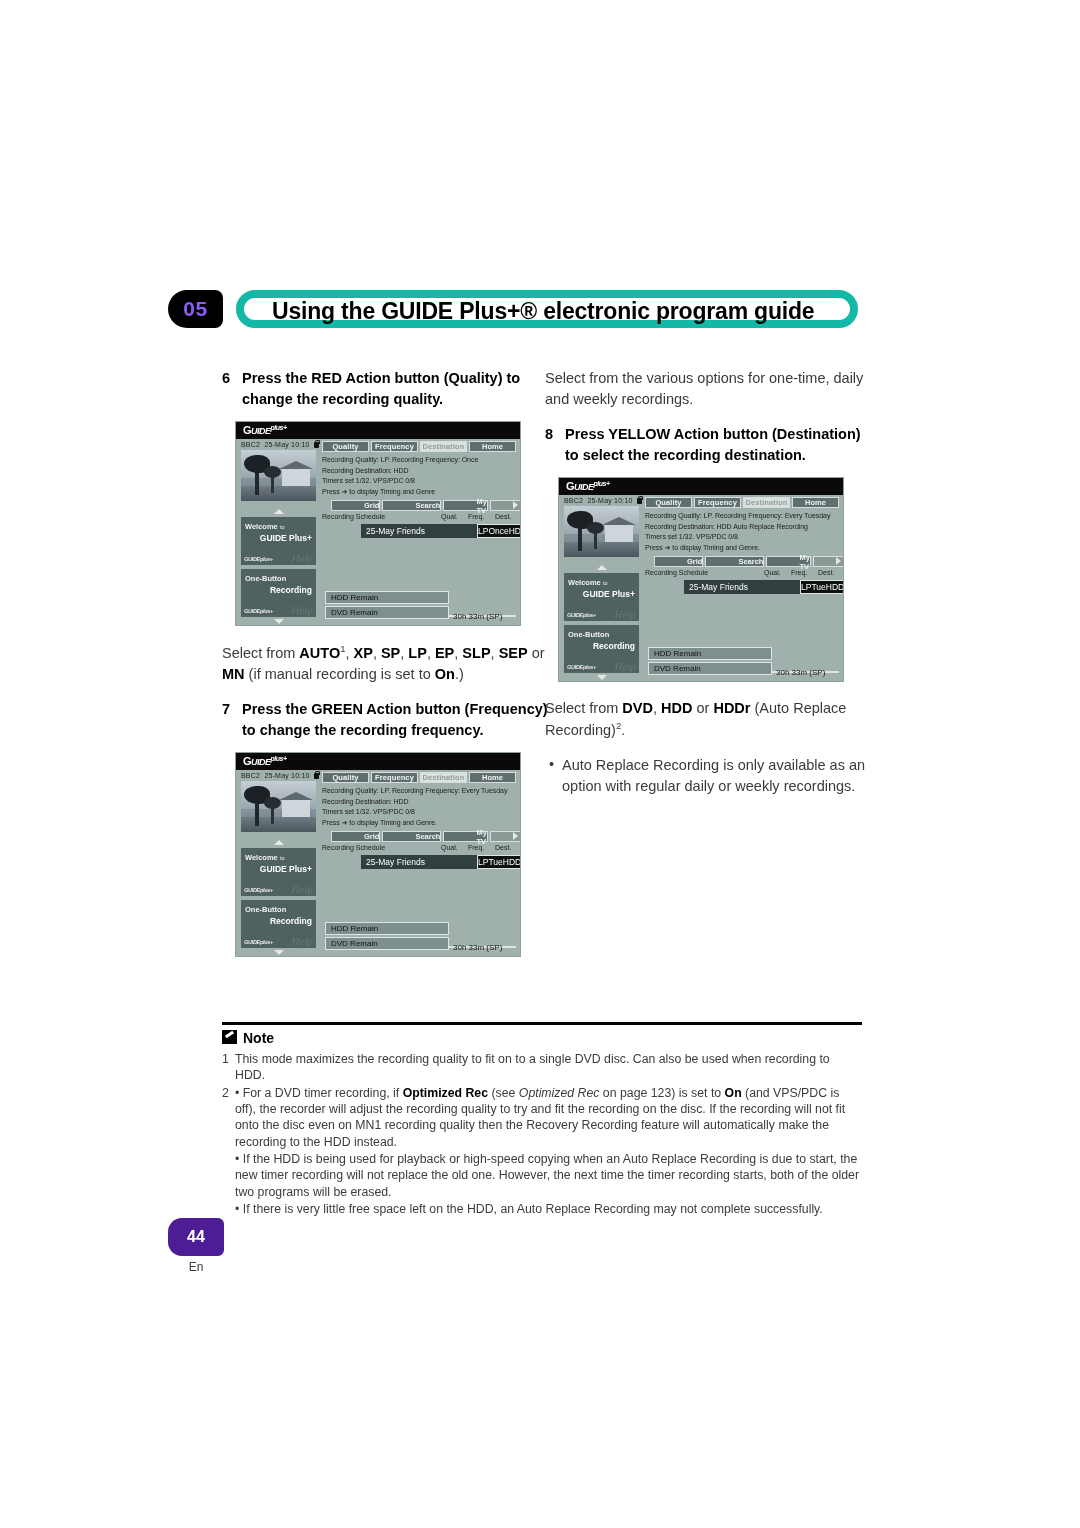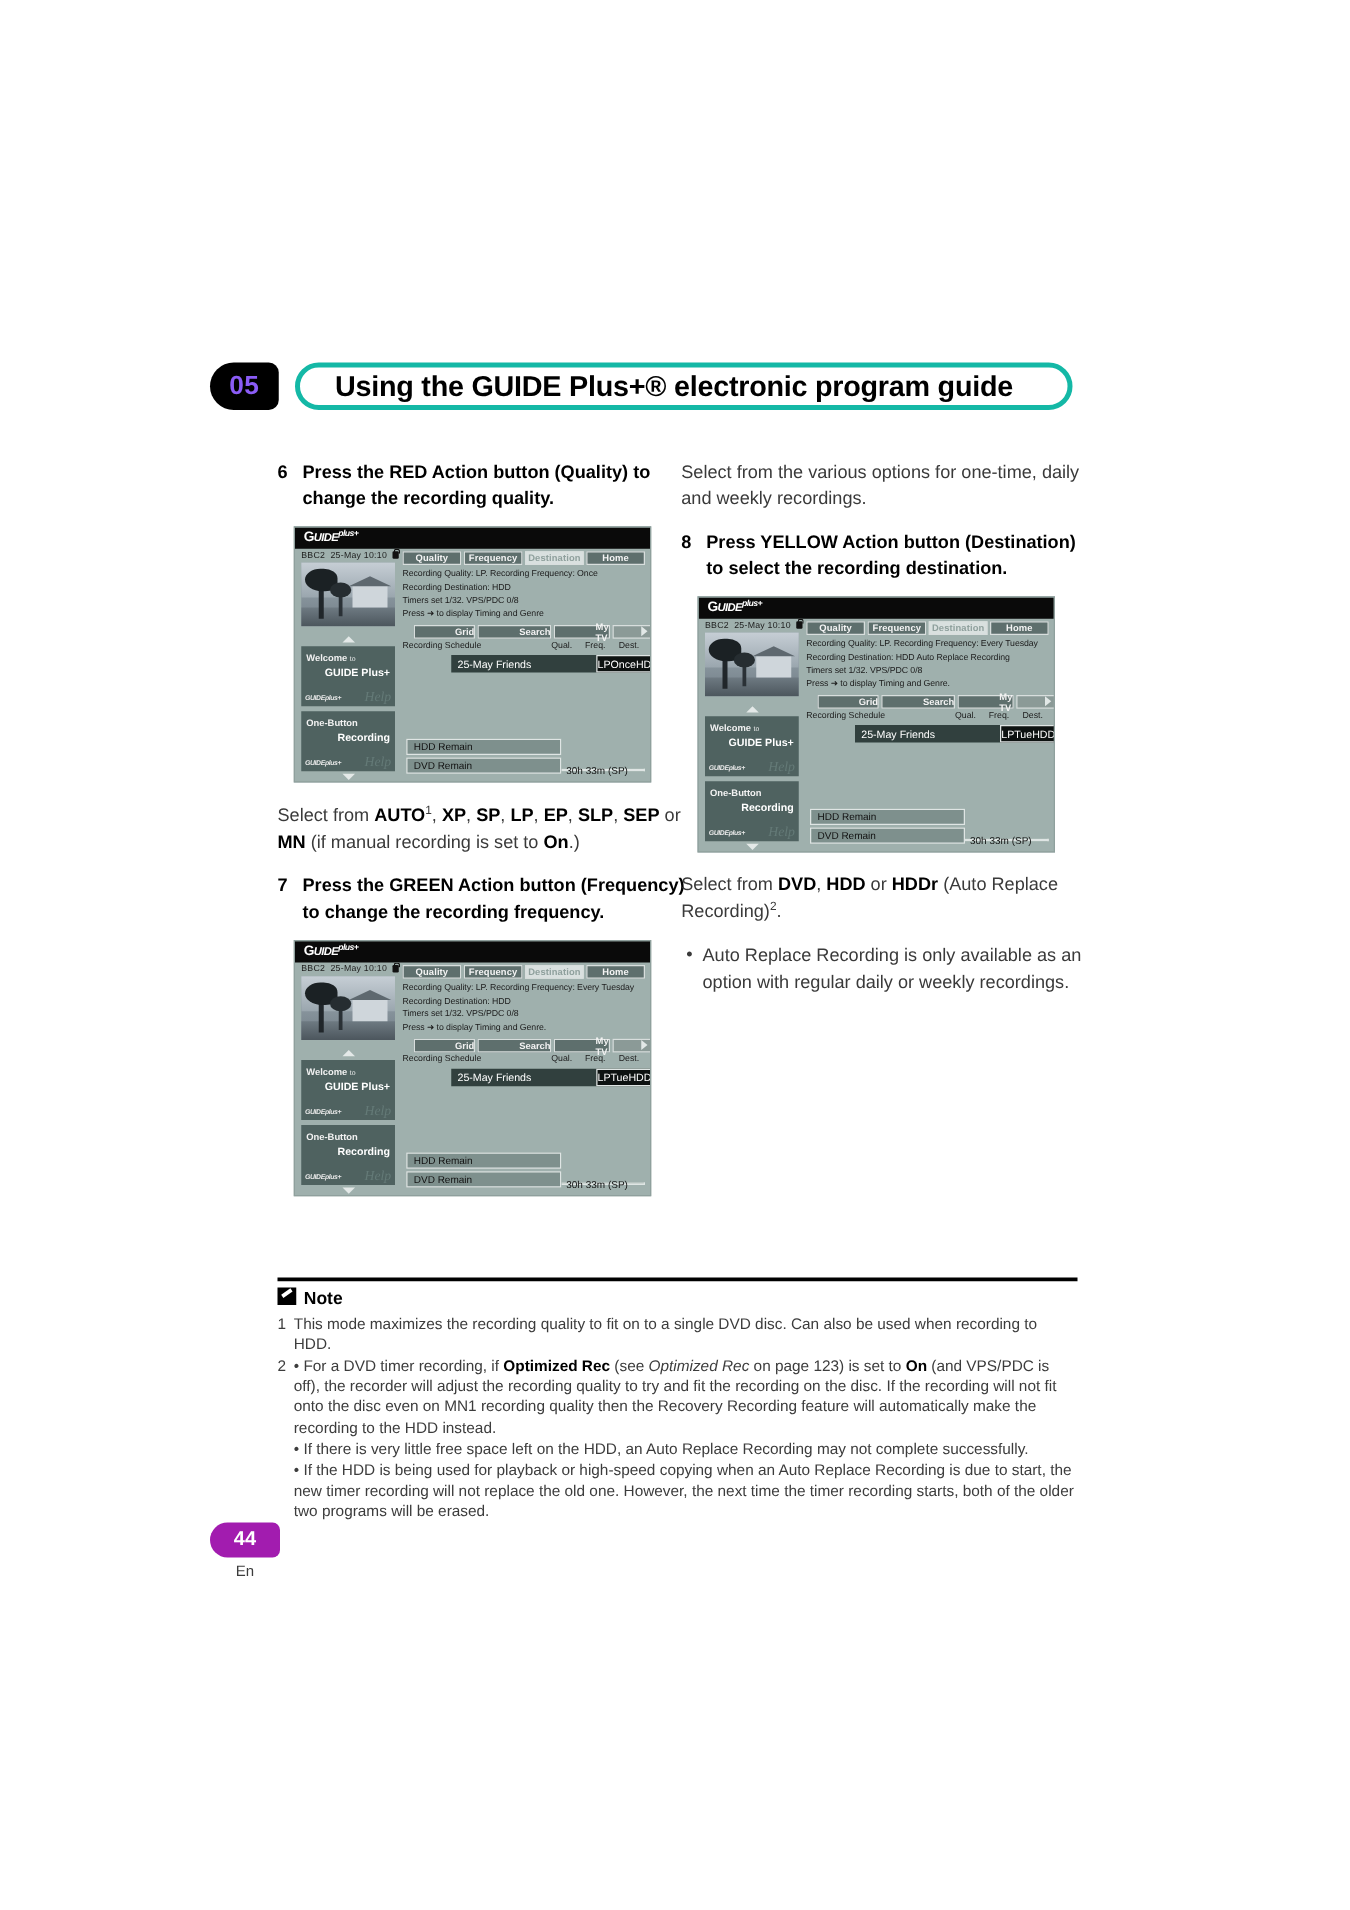--- a/index.html
+++ b/index.html
@@ -44,24 +44,24 @@
     display: flex;
     align-items: center;
     justify-content: center;
     letter-spacing: 0.5px;
     flex: 0 0 auto;
   }
   .header-pill {
     margin-left: 13px;
     flex: 1 1 auto;
     height: 38px;
-    border: 4px solid #14b8a6;
+    border: 8px solid #14b8a6;
     border-radius: 20px;
     display: flex;
-    align-items: center;
+    align-items: flex-start;
     padding-left: 28px;
     box-sizing: border-box;
   }
   .header-title {
     font-size: 23px;
     font-weight: bold;
     letter-spacing: -0.2px;
     color: #000000;
     white-space: nowrap;
   }
@@ -509,22 +509,22 @@
 
   
   .footer {
     position: absolute;
     left: 168px;
     top: 1218px;
     width: 80px;
   }
   .pagenum-badge {
     width: 56px;
-    height: 28px;
-    background: #a21caf;
+    height: 38px;
+    background: #4c1d95;
     border-radius: 14px 6px 6px 14px;
     color: #ffffff;
     font-size: 16px;
     font-weight: bold;
     display: flex;
     align-items: center;
     justify-content: center;
   }
   .lang {
     width: 56px;
@@ -832,26 +832,26 @@
       <span class="n-txt">This mode maximizes the recording quality to fit on to a single DVD disc. Can also be used when recording to HDD.</span>
     </div>
 
     <div class="note-item">
       <span class="n-num">2</span>
       <span class="n-txt"><span>• For a DVD timer recording, if </span><b>Optimized Rec</b><span> (see </span><i>Optimized Rec</i><span> on page 123) is set to </span><b>On</b><span> (and VPS/PDC is off), the recorder will adjust the recording quality to try and fit the recording on the disc. If the recording will not fit onto the disc even on MN1 recording quality then the Recovery Recording feature will automatically make the recording to the HDD instead.</span></span>
     </div>
 
     <div class="note-item">
       <span class="n-num"></span>
-      <span class="n-txt">• If there is very little free space left on the HDD, an Auto Replace Recording may not complete successfully.</span>
+      <span class="n-txt">• If the HDD is being used for playback or high-speed copying when an Auto Replace Recording is due to start, the new timer recording will not replace the old one. However, the next time the timer recording starts, both of the older two programs will be erased.</span>
     </div>
 
     <div class="note-item">
       <span class="n-num"></span>
-      <span class="n-txt">• If the HDD is being used for playback or high-speed copying when an Auto Replace Recording is due to start, the new timer recording will not replace the old one. However, the next time the timer recording starts, both of the older two programs will be erased.</span>
+      <span class="n-txt">• If there is very little free space left on the HDD, an Auto Replace Recording may not complete successfully.</span>
     </div>
   </div>
 
   <div class="footer">
     <div class="pagenum-badge">44</div>
     <div class="lang">En</div>
   </div>
 
 </div>
 

